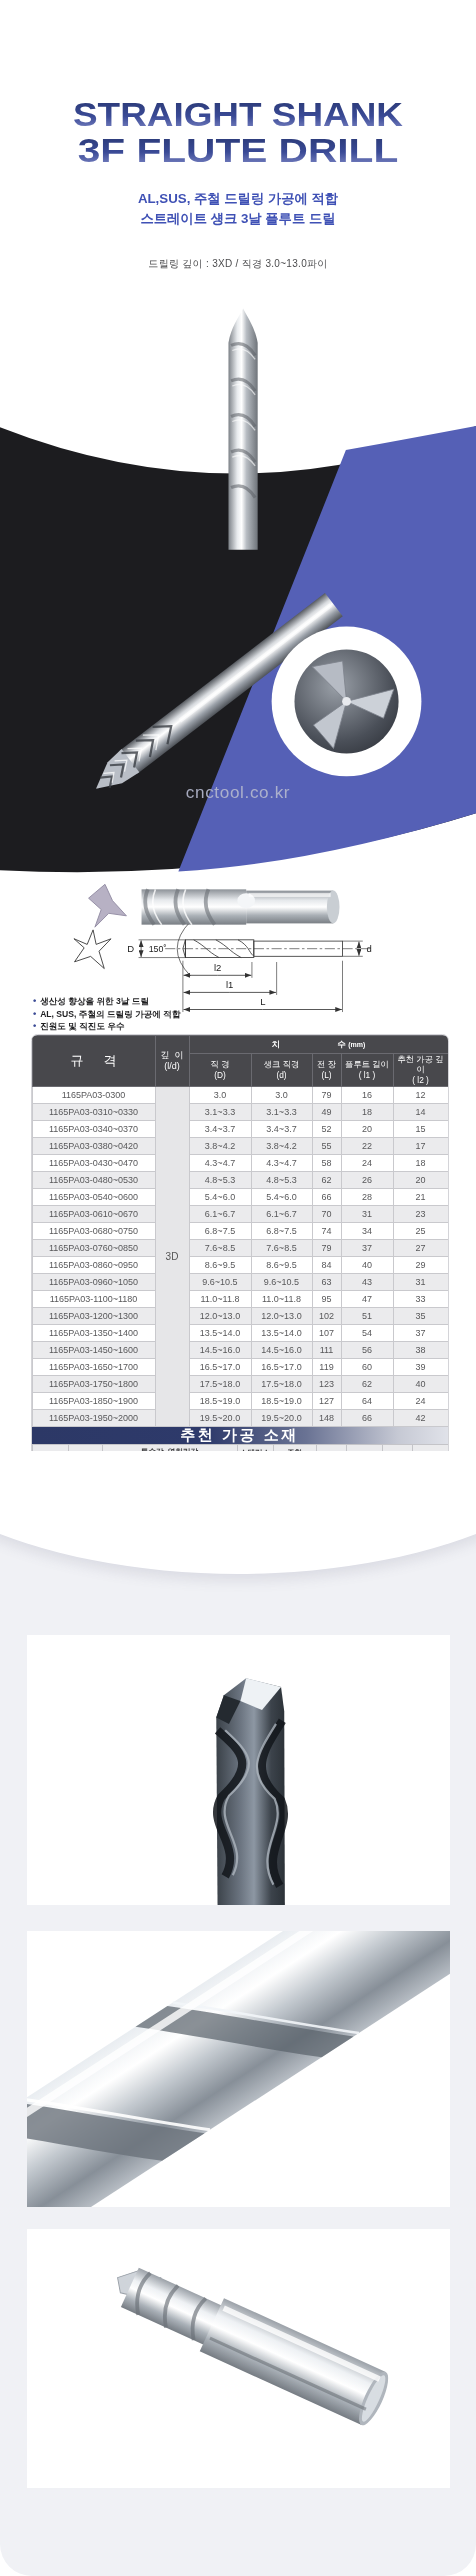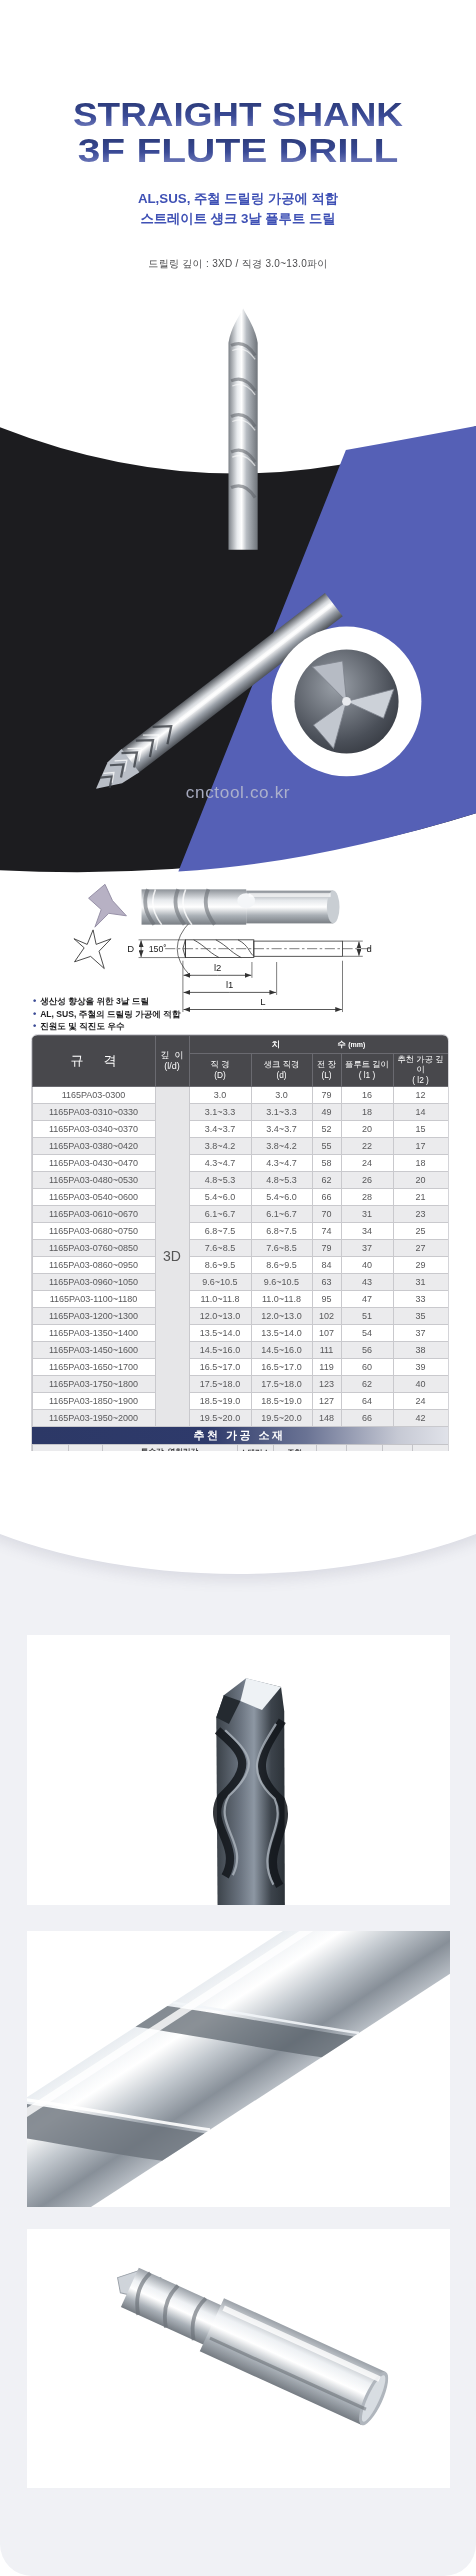--- a/index.html
+++ b/index.html
@@ -30,22 +30,22 @@
   table{border-collapse:collapse;table-layout:fixed;width:416px;}
   .spec th,.spec td{border:0.6px solid #c9c9cd;font-weight:normal;padding:0;text-align:center;}
   .spec thead th{background:#48484c;color:#fff;border-color:#6a6a70;}
   .spec .h-spec{font-size:13px;word-spacing:16.5px;}
   .spec .h-depth{font-size:9px;word-spacing:2.5px;line-height:10.8px;margin-top:21px;}
   .spec .h-dim{height:16.5px;font-size:8.3px;font-weight:bold;}
   .spec .h-dim .u{font-weight:bold;font-size:7px;}
   .spec .h-sub{height:24px;font-size:8.3px;line-height:10.8px;}
   .spec tbody td{height:16px;font-size:9px;color:#58585a;}
   .spec tbody tr:nth-child(even) td{background:#ebebed;}
-  .spec tbody td.depth-cell{background:#e6e6e8 !important;font-size:14px;color:#555;}
-  .band{height:17px;line-height:16.5px;text-align:center;color:#fff;font-size:11px;
+  .spec tbody td.depth-cell{background:#e6e6e8 !important;font-size:10px;color:#555;}
+  .band{height:17px;line-height:16.5px;text-align:center;color:#fff;font-size:15px;
         font-weight:bold;letter-spacing:2.5px;
         background:linear-gradient(90deg,#2c3866 0%,#2e3a6b 42%,#6a7394 66%,#c6c9d4 88%,#e0e2e9 100%);}
   .mat th,.mat td{border:0.6px solid #c4c4c8;padding:0;text-align:center;}
   .mat thead th{background:#ebebed;color:#3c3c3e;font-size:7.6px;font-weight:bold;
                 white-space:pre-line;line-height:8.3px;}
   .mat .hrc th{font-size:6px;color:#55555a;height:10.2px;font-weight:normal;}
   .mat .m-main{height:15.2px;}
   .mat tbody td{height:11.4px;background:#fff;font-size:8.3px;font-weight:bold;color:#3a3a3c;}
 
   

